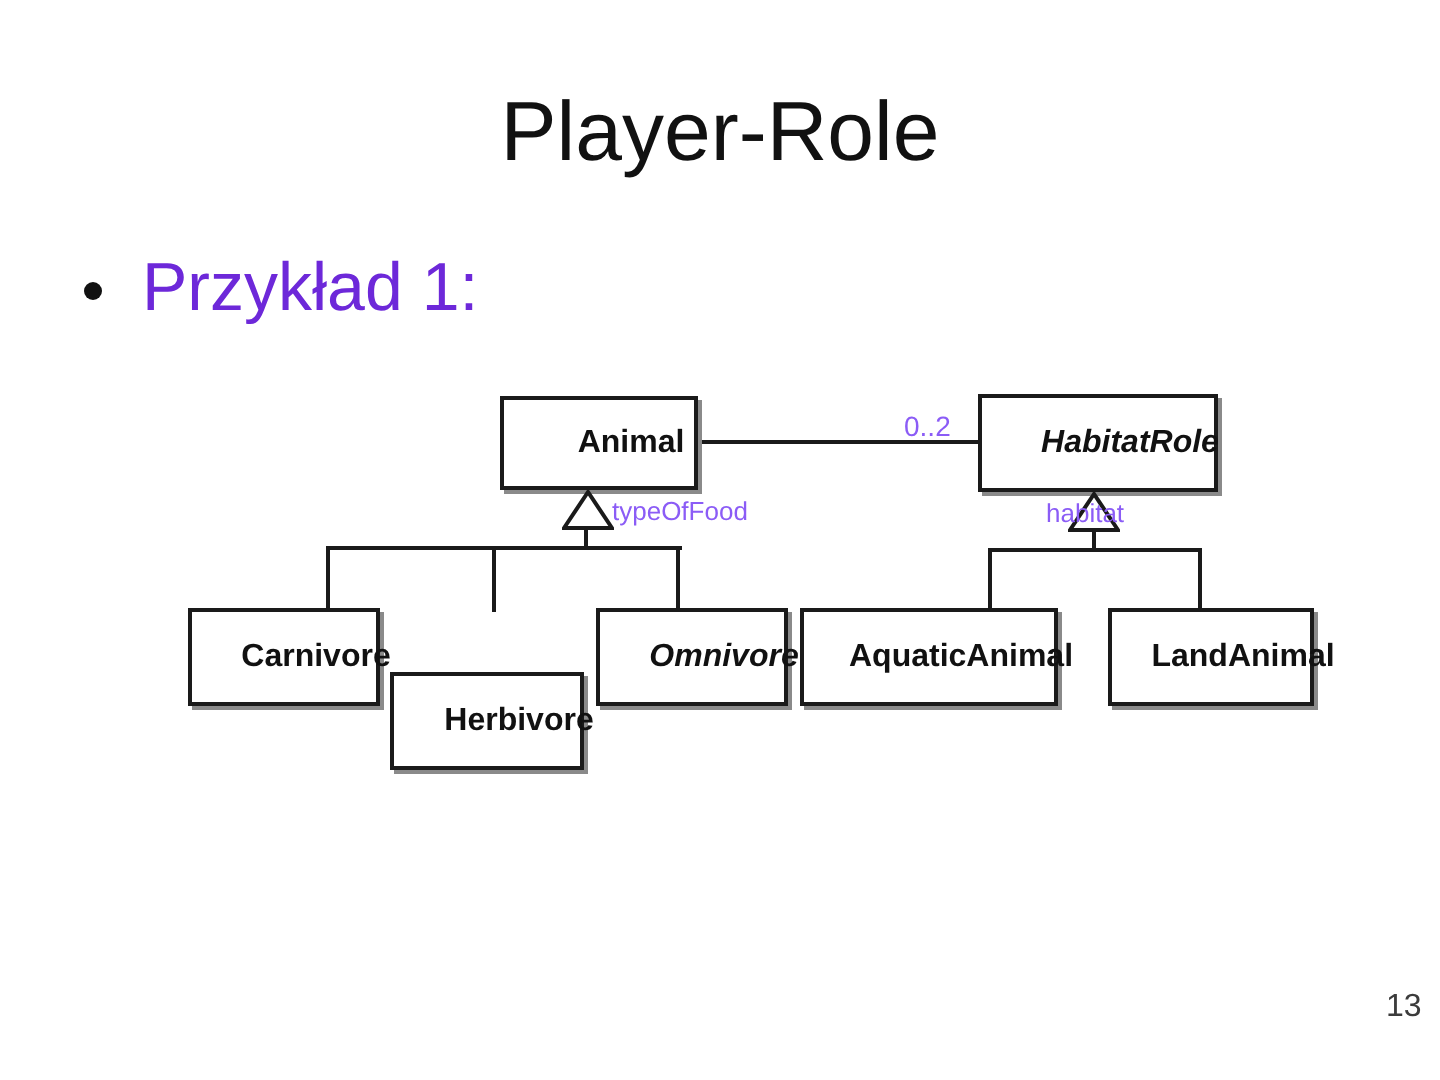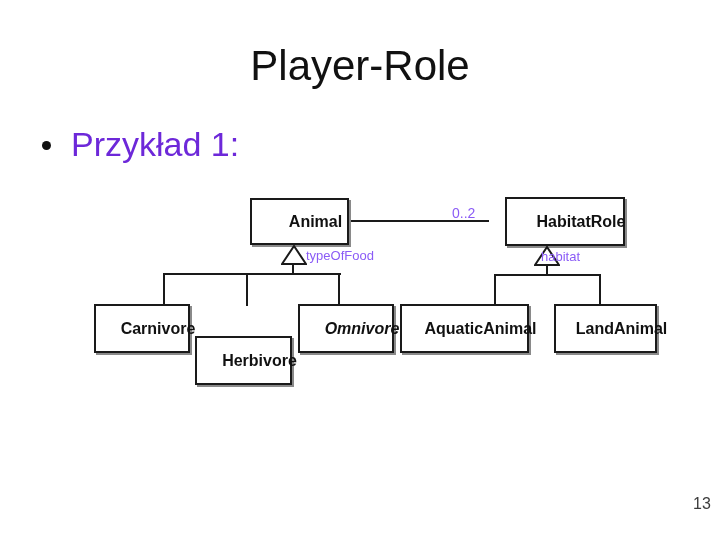--- a/index.html
+++ b/index.html
@@ -20,21 +20,21 @@
     width:9px;height:9px;border-radius:50%;background:#111;
     display:inline-block;margin-right:20px;margin-top:3px;
   }
   .diagram{position:absolute;inset:0;}
   .uml-box{
     position:absolute;box-sizing:border-box;background:#ffffff;
     border:2px solid #1a1a1a;box-shadow:2px 2px 0 0 #8a8a8a;
     display:flex;align-items:center;justify-content:center;
     font-size:16px;font-weight:700;color:#111;white-space:nowrap;padding-left:32px;
   }
-  .uml-box.italic{margin-left:16px;}
+  .uml-box.italic{font-style:italic;}
   .ln{position:absolute;background:#1a1a1a;}
   .tri{position:absolute;}
   .lbl{
     position:absolute;font-size:13px;line-height:1;color:#8b5cf6;white-space:nowrap;text-align:right;
   }
   .lbl.mult{font-size:14px;}
   .page-number{
     position:absolute;top:496px;left:658px;font-size:16px;line-height:1;color:#3c3c3c;margin-left:35px;
   }
 </style>
@@ -68,21 +68,21 @@
     <span class="lbl" style="left:306px;top:249px;">typeOfFood</span>
     <div class="ln" style="left:292px;top:263px;width:2px;height:12px;"></div>
     <div class="ln" style="left:163px;top:273px;width:178px;height:2px;"></div>
     <div class="ln" style="left:163px;top:273px;width:2px;height:33px;"></div>
     <div class="ln" style="left:246px;top:273px;width:2px;height:33px;"></div>
     <div class="ln" style="left:338px;top:273px;width:2px;height:33px;"></div>
 
     <svg class="tri" style="left:534px;top:246px;" width="26" height="21" viewBox="0 0 26 21">
       <polygon points="13,1 1,19 25,19" fill="#ffffff" stroke="#1a1a1a" stroke-width="2"></polygon>
     </svg>
-    <span class="lbl" style="left:509px;top:250px;padding-left:32px;">habitat</span>
+    <span class="lbl" style="left:491px;top:250px;padding-left:32px;">habitat</span>
     <div class="ln" style="left:546px;top:264px;width:2px;height:12px;"></div>
     <div class="ln" style="left:494px;top:274px;width:107px;height:2px;"></div>
     <div class="ln" style="left:494px;top:274px;width:2px;height:32px;"></div>
     <div class="ln" style="left:599px;top:274px;width:2px;height:32px;"></div>
 
     <div class="uml-box" style="left:94px;top:304px;width:96px;height:49px;">
       <span>Carnivore</span>
     </div>
     <div class="uml-box" style="left:195px;top:304px;width:97px;height:49px;margin-top:32px;">
       <span>Herbivore</span>

